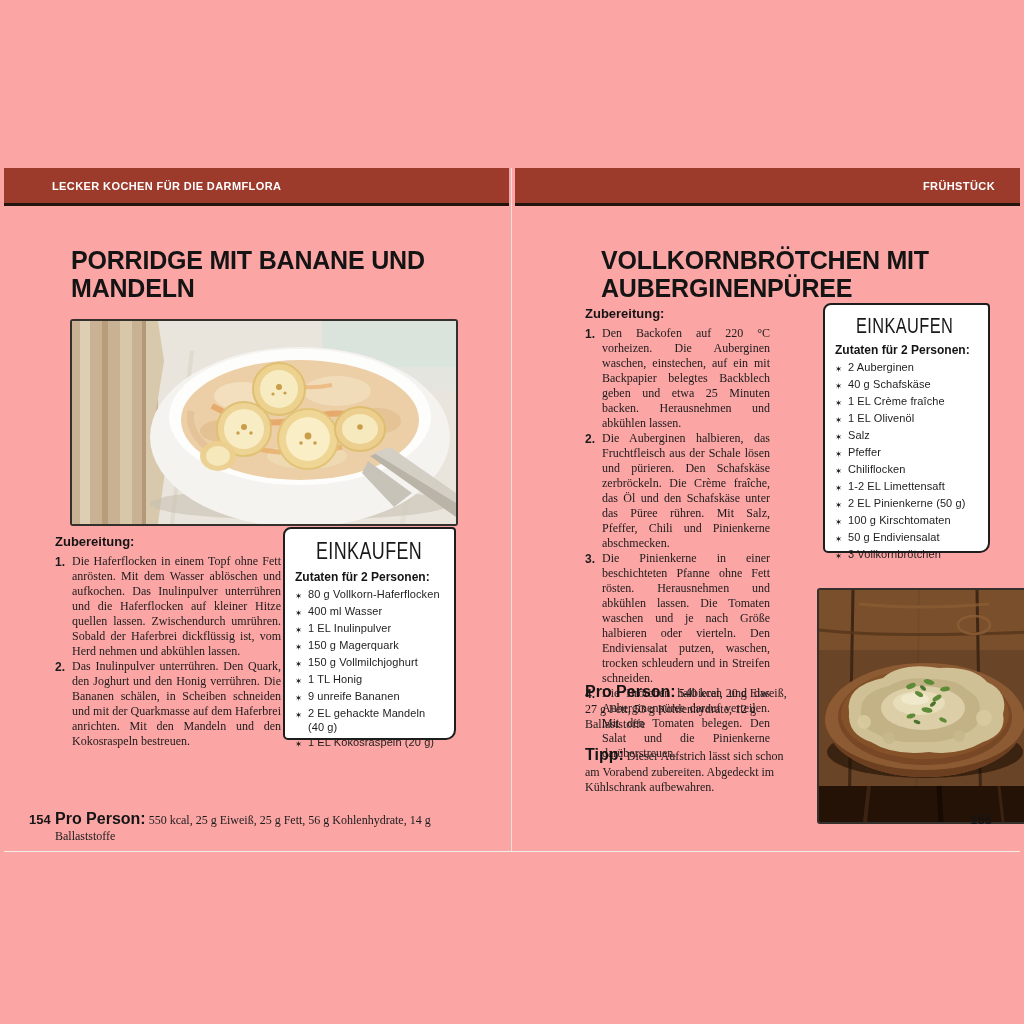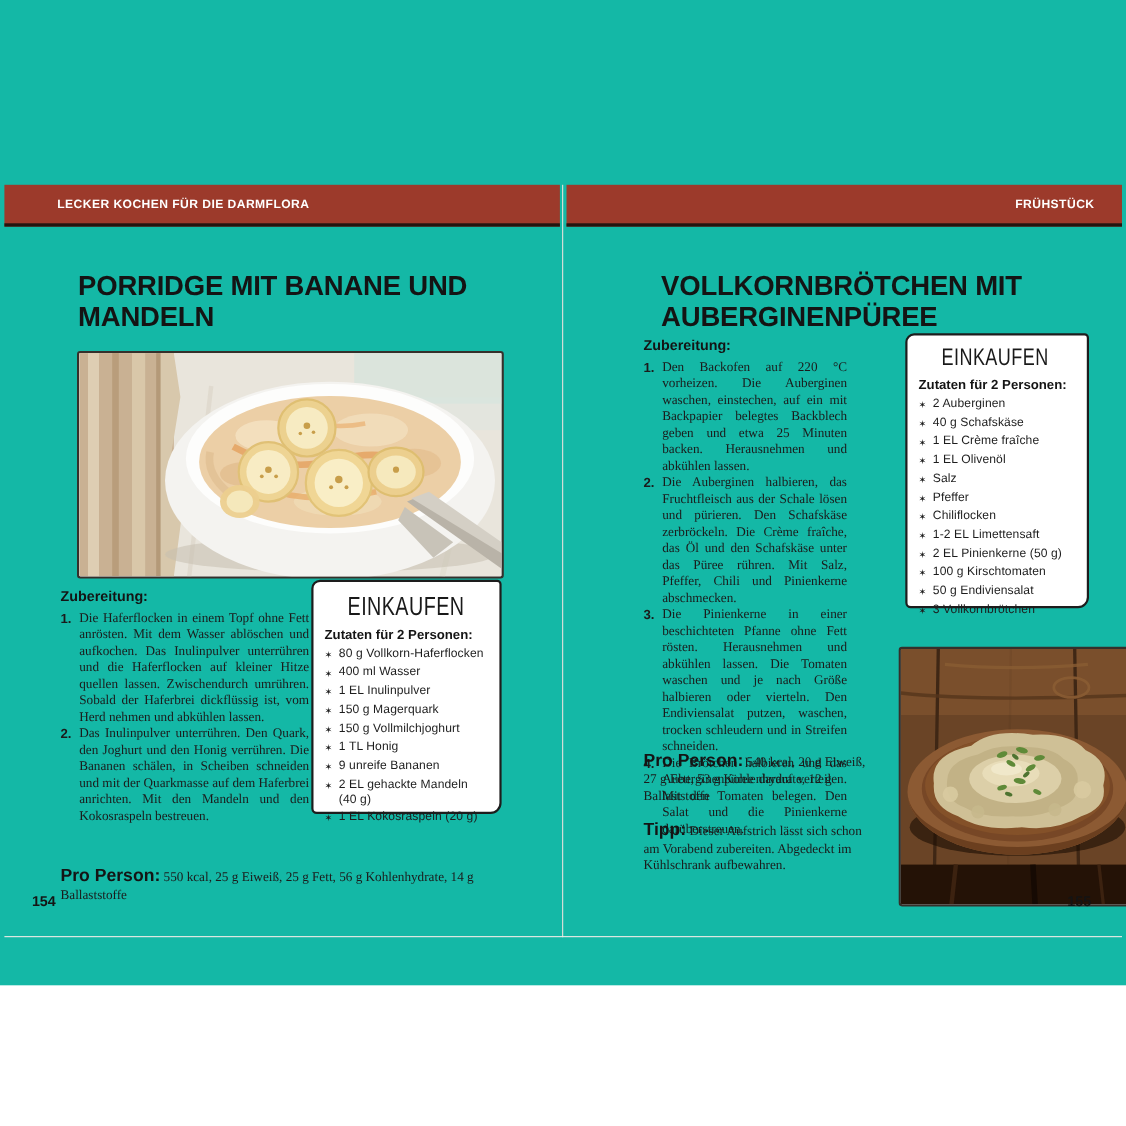--- a/index.html
+++ b/index.html
@@ -1,16 +1,16 @@
 <!DOCTYPE html>
 <html><head>
 <meta charset="utf-8">
 <style>
   html,body{margin:0;padding:0;background:#ffffff;}
-  #canvas{position:relative;width:1024px;height:896px;background:#14b8a6;overflow:hidden;
+  #canvas{position:relative;width:1024px;height:1024px;background:#fca5a5;overflow:hidden;
           font-family:"Liberation Serif",serif;color:#1b1b1b;}
 
   
   .gutter{position:absolute;left:511px;top:168px;width:1px;height:684px;background:#e6e2dc;}
   .bottom-edge{position:absolute;left:4px;top:851px;width:1016px;height:1px;background:#f0ede8;}
 
   
   .bar{position:absolute;top:168px;height:35px;background:#9c3a2b;border-bottom:3px solid #221510;
        display:flex;align-items:center;}
   .bar-l{left:4px;width:505px;}
@@ -56,21 +56,21 @@
   .shopsub{font-family:"Liberation Sans",sans-serif;font-weight:700;font-size:12px;
            margin-bottom:4px;color:#141414;}
   .shopbox ul{list-style:none;margin:0;padding:0;}
   .shopbox li{display:flex;font-family:"Liberation Sans",sans-serif;font-weight:400;
               font-size:11px;line-height:13.5px;letter-spacing:.1px;margin-bottom:2px;color:#1d1d1d;}
   .shopbox li .star{flex:0 0 13px;font-family:"DejaVu Sans",sans-serif;font-size:8.5px;
                     padding-top:1.5px;color:#1d1d1d;}
 
   
   .nutrition,.tip{position:absolute;margin:0;font-size:12px;line-height:15.5px;}
-  .nut-l{left:55px;top:789px;width:415px;}
+  .nut-l{left:55px;top:811px;width:415px;}
   .nut-r{left:585px;top:684px;width:206px;}
   .tip{left:585px;top:747px;width:208px;}
   .blabel{font-family:"Liberation Sans",sans-serif;font-weight:700;font-size:16px;
           margin-right:3px;color:#141414;}
 
   
   .pagenum{position:absolute;font-family:"Liberation Sans",sans-serif;font-weight:700;
            font-size:13px;color:#141414;}
   .pn-l{left:29px;top:812px;}
   .pn-r{left:938px;top:812px;width:54px;text-align:right;}

